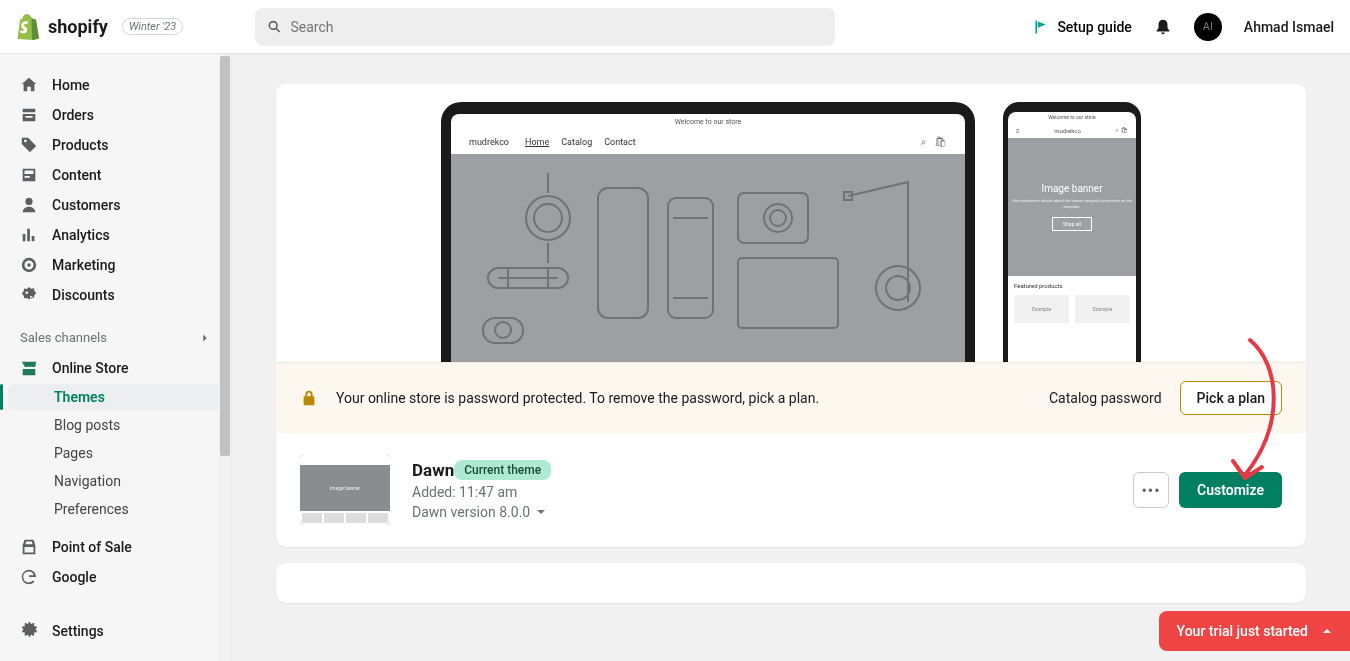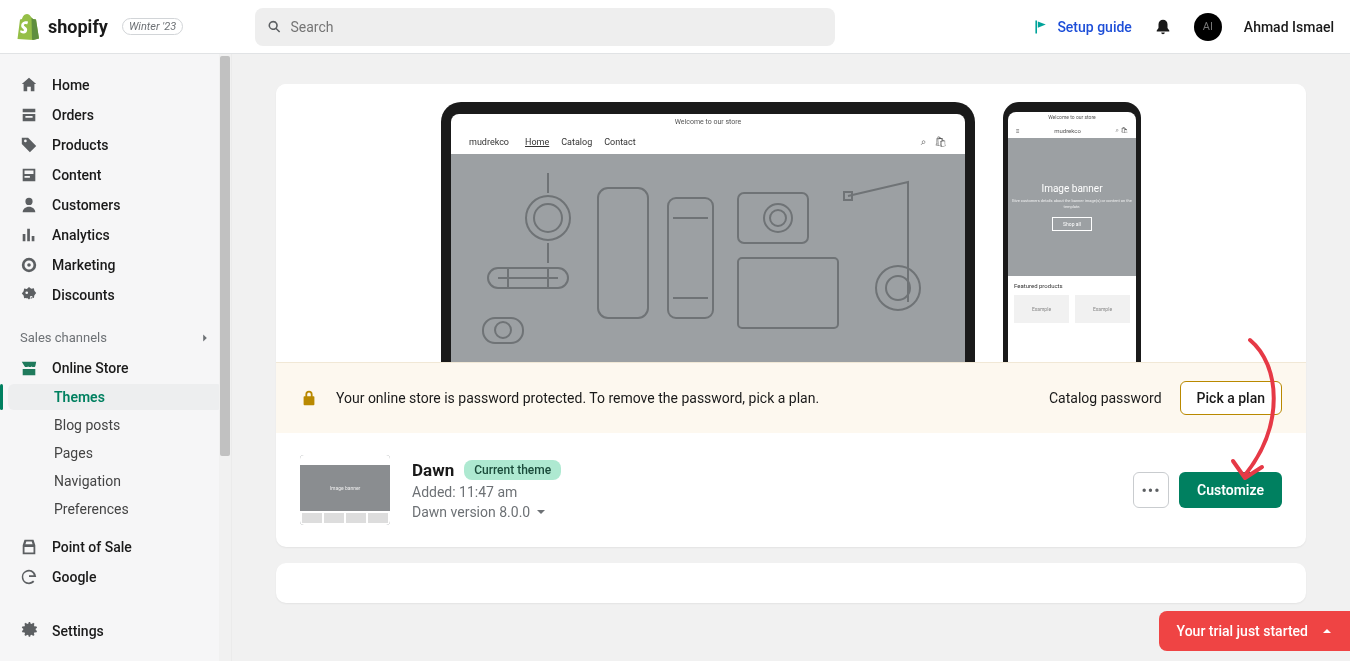--- a/index.html
+++ b/index.html
@@ -6,21 +6,21 @@
 body{background:#f1f1f1;width:1350px;height:661px;overflow:hidden;position:relative}
 .topbar{height:54px;background:#fff;display:flex;align-items:center;padding:0 16px;border-bottom:1px solid #e1e3e5}
 .logo{display:flex;align-items:center;gap:8px}
 .logo-mark{width:24px;height:26px;position:relative}
 .logo-text{font-size:18px;font-weight:700;color:#1a1a1a}
 .winter-tag{font-size:11px;color:#6d7175;border:1px solid #d2d5d8;border-radius:10px;padding:1px 6px;font-style:italic;margin-left:6px}
 .search-wrap{flex:0 0 580px;margin-left:72px}
 .search{display:flex;align-items:center;gap:8px;background:#eeeeee;border-radius:8px;height:38px;padding:0 12px;color:#6d7175}
 .search input{border:none;background:transparent;outline:none;font-size:14px;width:100%}
 .top-right{margin-left:auto;display:flex;align-items:center;gap:22px}
-.setup-guide{display:flex;align-items:center;gap:8px;color:#1d4ed8;font-size:14px;font-weight:500}
+.setup-guide{display:flex;align-items:center;gap:8px;color:#000000;font-size:14px;font-weight:500}
 .avatar{width:28px;height:28px;border-radius:50%;background:#000000;display:flex;align-items:center;justify-content:center;font-size:11px;color:#777}
 .user-name{font-size:14px;font-weight:500;color:#1a1a1a}
 .shell{display:flex;height:calc(100% - 54px)}
 .sidebar{width:232px;background:#f6f6f7;padding:16px 8px 8px 8px;display:flex;flex-direction:column;position:relative;border-right:1px solid #ebebeb}
 .scrollbar{position:absolute;right:0;top:0;width:12px;height:100%;background:#f1f1f1}
 .scroll-thumb{position:absolute;right:1px;top:2px;width:10px;height:400px;background:#c1c1c1;border-radius:2px}
 .nav-item{display:flex;align-items:center;gap:14px;padding:5px 12px;border-radius:6px;color:#1a1a1a;font-size:14px;font-weight:500;cursor:pointer;margin:1px 0}
 .nav-item.sub{padding-left:46px;font-weight:400;color:#444}
 .nav-item.active{background:#edeeef;color:#008060;font-weight:600;position:relative}
 .nav-item.active::before{content:"";position:absolute;left:-8px;top:0;bottom:0;width:3px;background:#008060;border-radius:2px}
@@ -55,21 +55,21 @@
 .alert-actions{margin-left:auto;display:flex;align-items:center;gap:18px}
 .link-btn{font-size:14px;color:#1a1a1a;cursor:pointer}
 .outline-btn{border:1px solid #b98900;color:#1a1a1a;background:#fff;padding:8px 16px;border-radius:6px;font-size:14px;font-weight:500;cursor:pointer}
 .theme-row{display:flex;align-items:center;gap:22px;padding:22px 24px}
 .theme-thumb{width:90px;height:70px;background:#6d7175;border-radius:4px;overflow:hidden;display:flex;flex-direction:column}
 .thumb-top{height:10px;background:#fff}
 .thumb-mid{flex:1;background:#8a8d90;display:flex;align-items:center;justify-content:center;font-size:5px;color:#eee}
 .thumb-bot{height:14px;background:#fff;display:flex;gap:2px;padding:2px}
 .thumb-bot div{flex:1;background:#ddd}
 .theme-info{display:flex;flex-direction:column;gap:4px}
-.theme-title-row{display:flex;align-items:flex-start;gap:10px}
+.theme-title-row{display:flex;align-items:flex-start;}
 .theme-name{font-size:17px;font-weight:700;color:#1a1a1a}
 .badge{background:#aee9d1;color:#1a4b3a;font-size:12px;padding:3px 10px;border-radius:8px;font-weight:500}
 .theme-meta{font-size:14px;color:#6d7175}
 .theme-version{display:flex;align-items:center;gap:6px;font-size:14px;color:#6d7175}
 .theme-actions{margin-left:auto;display:flex;gap:10px;align-items:center}
 .icon-btn{width:36px;height:36px;border:1px solid #c9cccf;border-radius:6px;background:#fff;display:flex;align-items:center;justify-content:center;cursor:pointer;font-size:16px;color:#5c5f62;letter-spacing:1px}
 .primary-btn{background:#008060;color:#fff;border:none;padding:10px 18px;border-radius:6px;font-size:14px;font-weight:600;cursor:pointer}
 .trial-pill{position:absolute;bottom:10px;right:0;background:#ef4444;color:#fff;padding:12px 18px;border-radius:8px 0 0 8px;display:flex;align-items:center;gap:14px;font-size:14px;font-weight:500}
 .arrow-annotation{position:absolute;right:60px;top:335px;pointer-events:none}
 svg{display:block}

